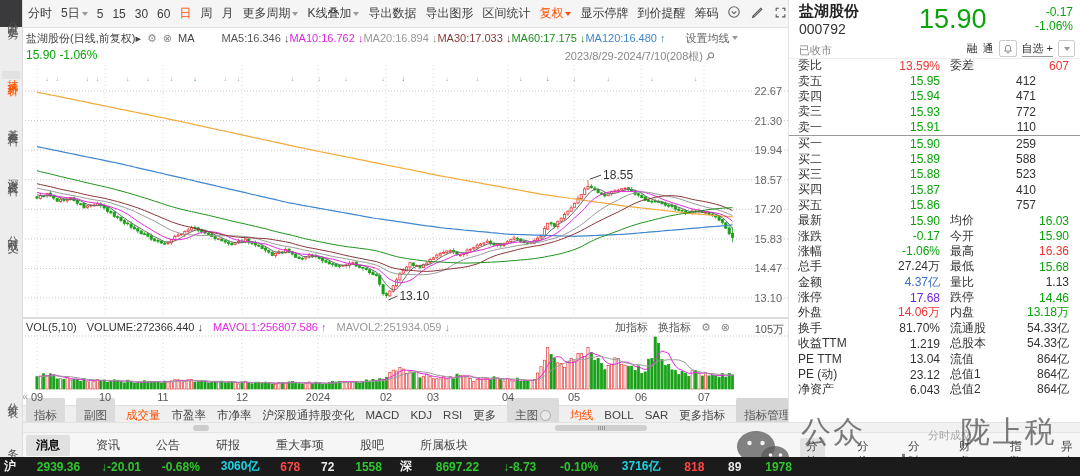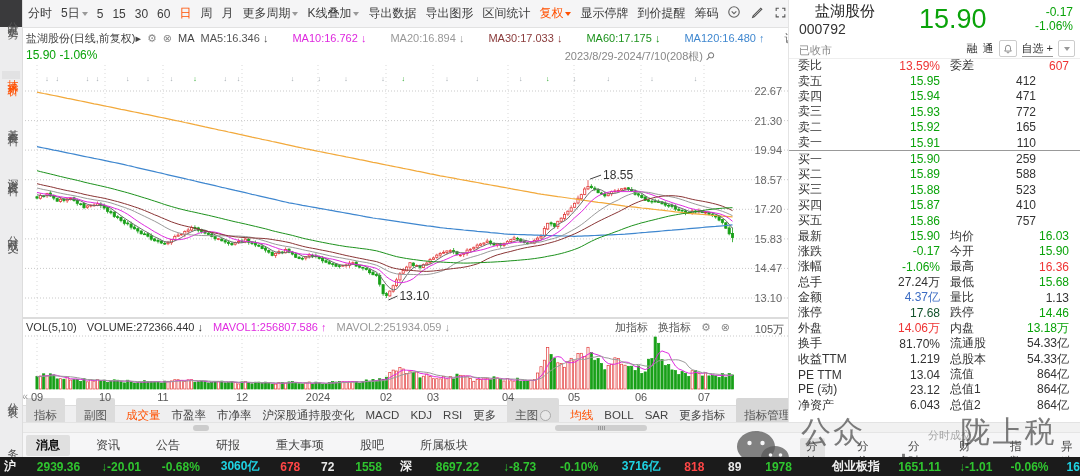--- a/index.html
+++ b/index.html
@@ -42,21 +42,21 @@
                  gap:11px;padding:0 4px;font-size:11.5px;color:#444;white-space:nowrap;}
   .chip{background:#dcdcdc;border-radius:2px;padding:10px 8px;color:#555;cursor:pointer;font-family:Liberation Mono, monospace;}
   .ind-item{cursor:pointer;}
   .ind-item.active{color:#ff5000;}
   .mini-circ{display:inline-block;width:9px;height:9px;border:1px solid #aaa;border-radius:50%;background:#e8e8e8;
              vertical-align:middle;margin-left:2px;}
   #manage-chip{margin-left:auto;background:#d6d6d6;}
   
   #rightpanel{position:absolute;left:788px;top:0;width:292px;height:422px;background:#fff;border-left:1px solid #e4e4e4;}
   #qp-head{position:relative;height:58px;border-bottom:1px solid #eee;}
-  #qp-name{position:absolute;left:26px;top:2px;font-size:15px;font-weight:normal;color:#222;}
+  #qp-name{position:absolute;left:10px;top:2px;font-size:15px;font-weight:bold;color:#222;}
   #qp-code{position:absolute;left:10px;top:21px;font-size:14px;color:#333;}
   #qp-status{position:absolute;left:10px;top:43px;font-size:11px;color:#888;}
   #qp-price{position:absolute;left:130px;top:4px;font-size:27px;color:#0aa30a;}
   #qp-chg{position:absolute;right:8px;top:5px;font-size:12px;color:#0aa30a;text-align:right;line-height:14px;}
   #qp-badges{position:absolute;right:6px;top:40px;display:flex;align-items:center;gap:5px;font-size:11px;color:#333;}
   .bell-box{width:16px;height:15px;border:1px solid #ccc;border-radius:2px;display:flex;align-items:center;justify-content:center;}
   #watch-link{border-bottom:1px solid #999;cursor:pointer;}
   .drop-box{width:15px;height:15px;border:1px solid #ccc;border-radius:2px;display:flex;align-items:center;justify-content:center;}
   #qp-rows{position:absolute;top:58px;left:0;right:0;}
   .qrow{height:15.4px;display:flex;align-items:center;font-size:12px;}
@@ -182,21 +182,21 @@
             <path d="M4 9V4h5 M15 4h5v5 M20 15v5h-5 M9 20H4v-5" fill="none" stroke="#555" stroke-width="2"></path>
           </svg></span>
       </span>
     </div>
 
   <div id="header2">
     <span><span>盐湖股份(日线,前复权)</span><span>▸</span></span>
     <span style="color:#888">⚙</span>
     <span style="color:#888">⊗</span>
     <span>MA</span>
-    <span id="ma-list" style="display:flex;gap:24px;">
+    <span id="ma-list" style="display:flex;gap:0;margin-left:21px;">
         <span class="ma-item" style="color: rgb(85, 85, 85);">MA5:16.346 ↓</span>
         <span class="ma-item" style="color: rgb(222, 39, 222);">MA10:16.762 ↓</span>
         <span class="ma-item" style="color: rgb(153, 153, 153);">MA20:16.894 ↓</span>
         <span class="ma-item" style="color: rgb(138, 58, 58);">MA30:17.033 ↓</span>
         <span class="ma-item" style="color: rgb(29, 146, 29);">MA60:17.175 ↓</span>
         <span class="ma-item" style="color: rgb(63, 135, 207);">MA120:16.480 ↑</span>
       </span>
     <span style="margin-left:14px;color:#666;display:flex;align-items:center;">
       <span>设置均线</span>
         <i class="crt"></i>
@@ -1004,25 +1004,20 @@
       <div class="qrow">
         <span class="ql">卖四</span>
         <span class="qv1" style="color: rgb(10, 163, 10);">15.94</span>
         <span class="qq">471</span>
       </div>
       <div class="qrow">
         <span class="ql">卖三</span>
         <span class="qv1" style="color: rgb(10, 163, 10);">15.93</span>
         <span class="qq">772</span>
       </div>
-      <div class="qrow">
-        <span class="ql">卖二</span>
-        <span class="qv1" style="color: rgb(10, 163, 10);">15.92</span>
-        <span class="qq">165</span>
-      </div>
       <div class="qrow sell-div">
         <span class="ql">卖一</span>
         <span class="qv1" style="color: rgb(10, 163, 10);">15.91</span>
         <span class="qq">110</span>
       </div>
       <div class="qrow">
         <span class="ql">买一</span>
         <span class="qv1" style="color: rgb(10, 163, 10);">15.90</span>
         <span class="qq">259</span>
       </div>
@@ -1071,21 +1066,21 @@
         <span class="qv2" style="color: rgb(10, 163, 10);">15.68</span>
       </div>
       <div class="qrow">
         <span class="ql">金额</span>
         <span class="qv1" style="color: rgb(60, 108, 195);">4.37亿</span>
         <span class="ql2">量比</span>
         <span class="qv2" style="color: rgb(51, 51, 51);">1.13</span>
       </div>
       <div class="qrow">
         <span class="ql">涨停</span>
-        <span class="qv1" style="color: #14532d;">17.68</span>
+        <span class="qv1" style="color: #6d28d9;">17.68</span>
         <span class="ql2">跌停</span>
         <span class="qv2" style="color: rgb(10, 163, 10);">14.46</span>
       </div>
       <div class="qrow">
         <span class="ql">外盘</span>
         <span class="qv1" style="color: rgb(239, 52, 52);">14.06万</span>
         <span class="ql2">内盘</span>
         <span class="qv2" style="color: rgb(10, 163, 10);">13.18万</span>
       </div>
       <div class="qrow">
@@ -1184,20 +1179,13 @@
     <span class="sbg" id="sbg1">
       <span class="lbl">深</span>
       <span class="sg">8697.22</span>
       <span class="sg">↓-8.73</span>
       <span class="sg">-0.10%</span>
       <span class="sc">3716亿</span>
       <span class="sr">818</span>
       <span class="sw">89</span>
       <span class="sg">1978</span>
     </span>
-    <span class="sbg" id="sbg2">
-      <span class="lbl">创业板指</span>
-      <span class="sg">1651.11</span>
-      <span class="sg">↓-1.01</span>
-      <span class="sg">-0.06%</span>
-      <span class="sc">16</span>
-    </span>
   </div>
 
 </body></html>

